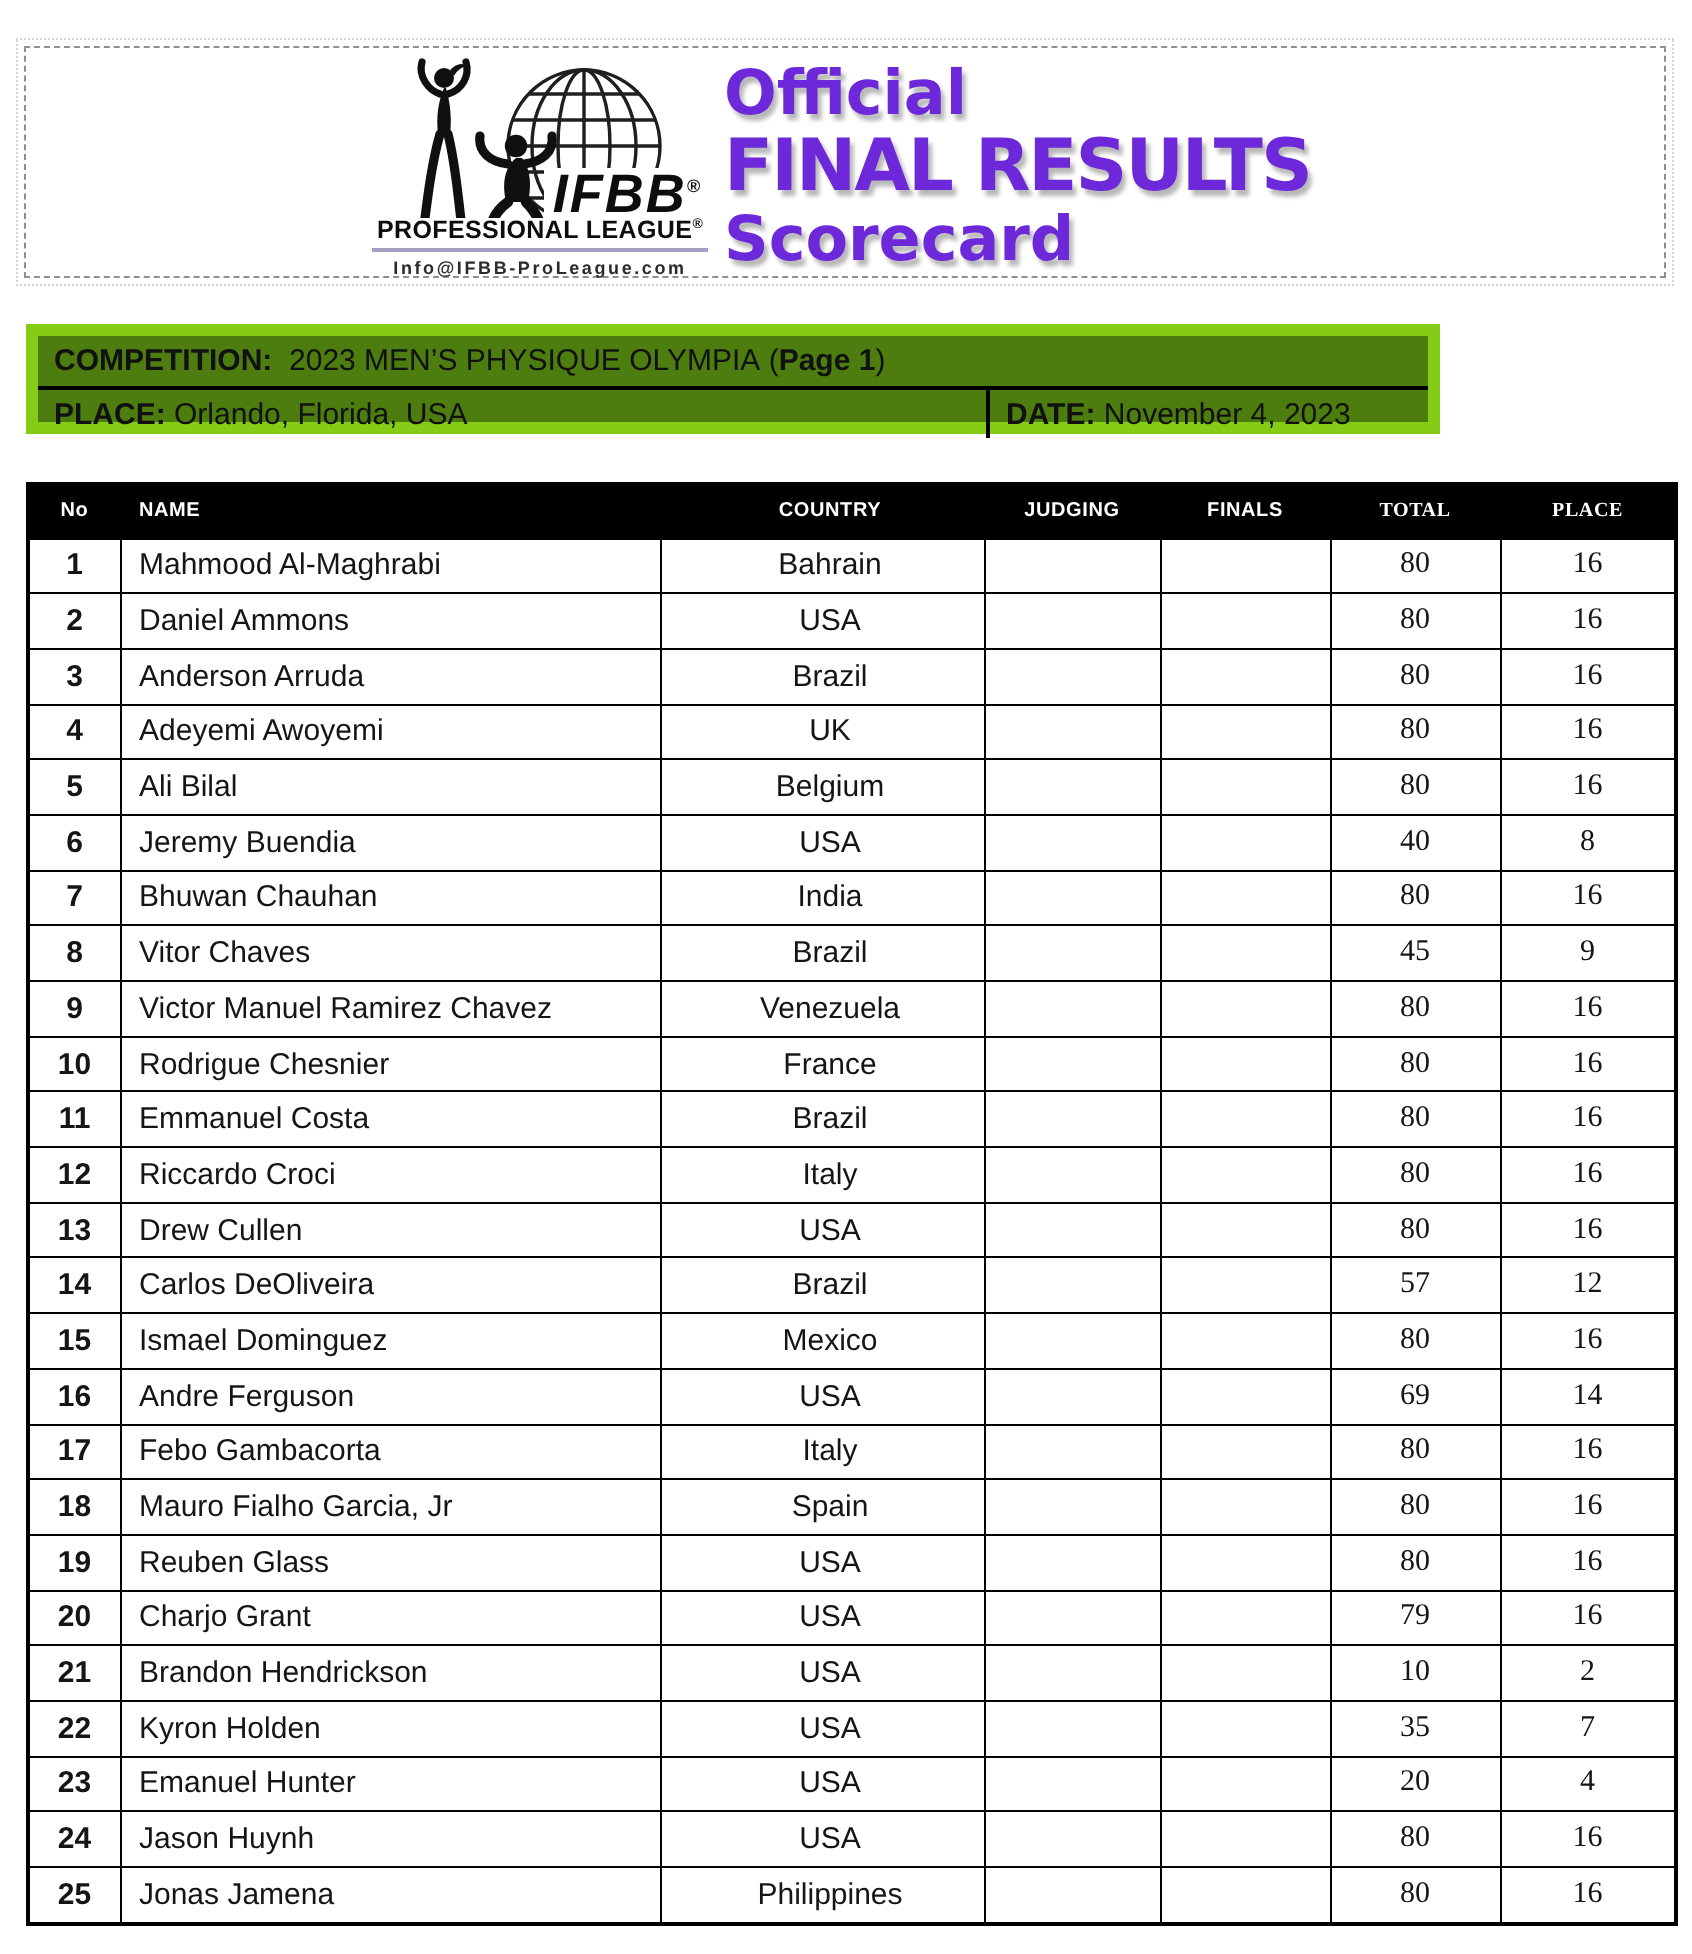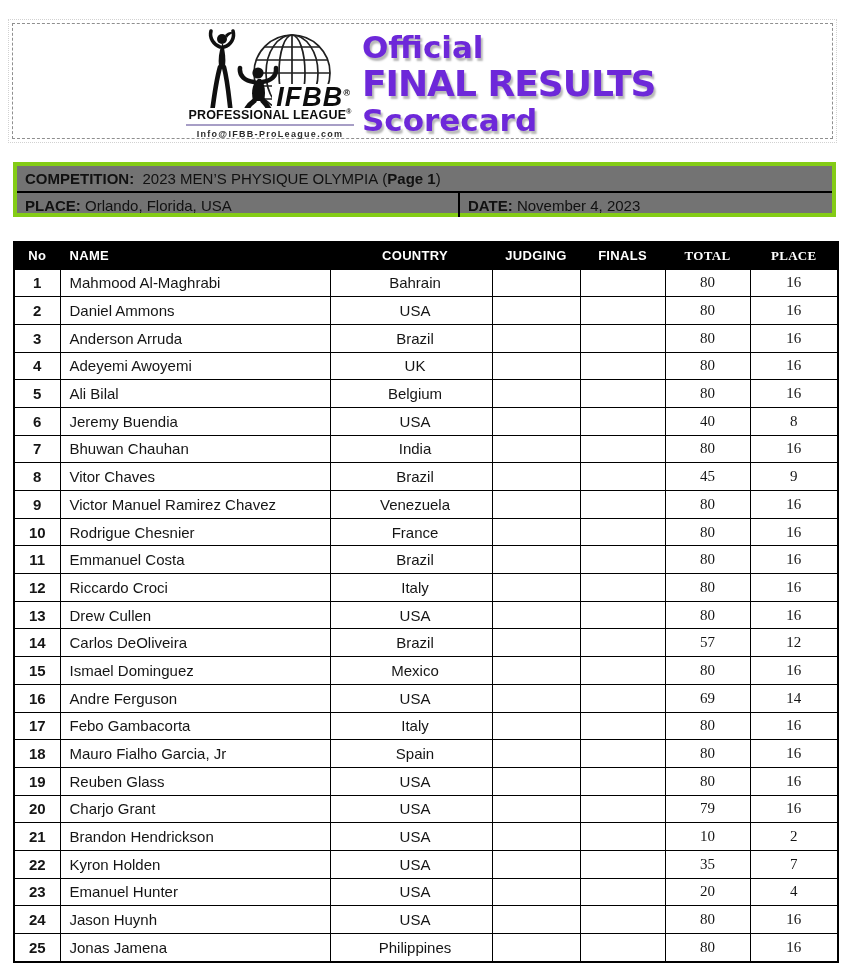--- a/index.html
+++ b/index.html
@@ -51,29 +51,29 @@
     color: #6d28d9;
     font-family: "DejaVu Sans", sans-serif;
   }
   .title-block .t1 { font-size: 31px; font-weight: 800; line-height: 1.12; text-shadow: 2px 3px 2px #b8b8b8; }
   .title-block .t2 { font-size: 36px; font-weight: 800; line-height: 1.05; letter-spacing: -1px; text-shadow: 2px 3px 2px #b8b8b8; }
   .title-block .t3 { font-size: 31px; font-weight: 800; line-height: 1.12; text-shadow: 2px 3px 2px #b8b8b8; }
 
   
   .comp-box {
     position: absolute; left: 13px; top: 162px;
-    width: 823px; height: 55px;
-    border: 4px solid #84cc16; background: #737373;
+    width: 707px; height: 55px;
+    border: 6px solid #84cc16; background: #4d7c0f;
   }
   .comp-row1 {
     height: 27px; border-bottom: 2px solid #000;
     display: flex; align-items: center; padding-left: 8px;
     font-size: 15px;
   }
-  .comp-row2 { height: 24px; display: flex; }
+  .comp-row2 { height: 24px; display: flex; gap: 33px; }
   .comp-cell-place {
     width: 441px; display: flex; align-items: center;
     padding-left: 8px; font-size: 15px;
   }
   .comp-cell-date {
     flex: 1; border-left: 2px solid #000;
     display: flex; align-items: center; padding-left: 8px; font-size: 15px;
   }
   .lbl { font-weight: 700; }
   .sp { white-space: pre; }
@@ -82,21 +82,21 @@
   .results-table {
     position: absolute; left: 13px; top: 241px;
     width: 825px; height: 722px;
     border-collapse: collapse; table-layout: fixed;
     border: 2px solid #000;
   }
   .results-table th, .results-table td { border: 1px solid #000; overflow: hidden; white-space: nowrap; }
   .results-table thead tr { height: 27px; }
   .results-table thead th {
     background: #000; color: #fff;
-    font-size: 13px; font-weight: 700; letter-spacing: 0.3px;
+    font-size: 10px; font-weight: 700; letter-spacing: 0.3px;
     border: 1px solid #000;
   }
   .results-table tbody td { font-size: 15px; color: #151515; }
   .c-no     { width: 46px; text-align: center; font-weight: 700; }
   .c-name   { width: 270px; text-align: left; padding-left: 9px; }
   .c-country{ width: 162px; text-align: center; padding-left: 8px; }
   .c-judging{ width: 88px; }
   .c-finals { width: 85px; }
   .c-total  { width: 85px; text-align: center; font-family: "Liberation Serif", serif; font-size: 16px; }
   .c-place  { width: 88px; text-align: center; font-family: "Liberation Serif", serif; font-size: 16px; }

